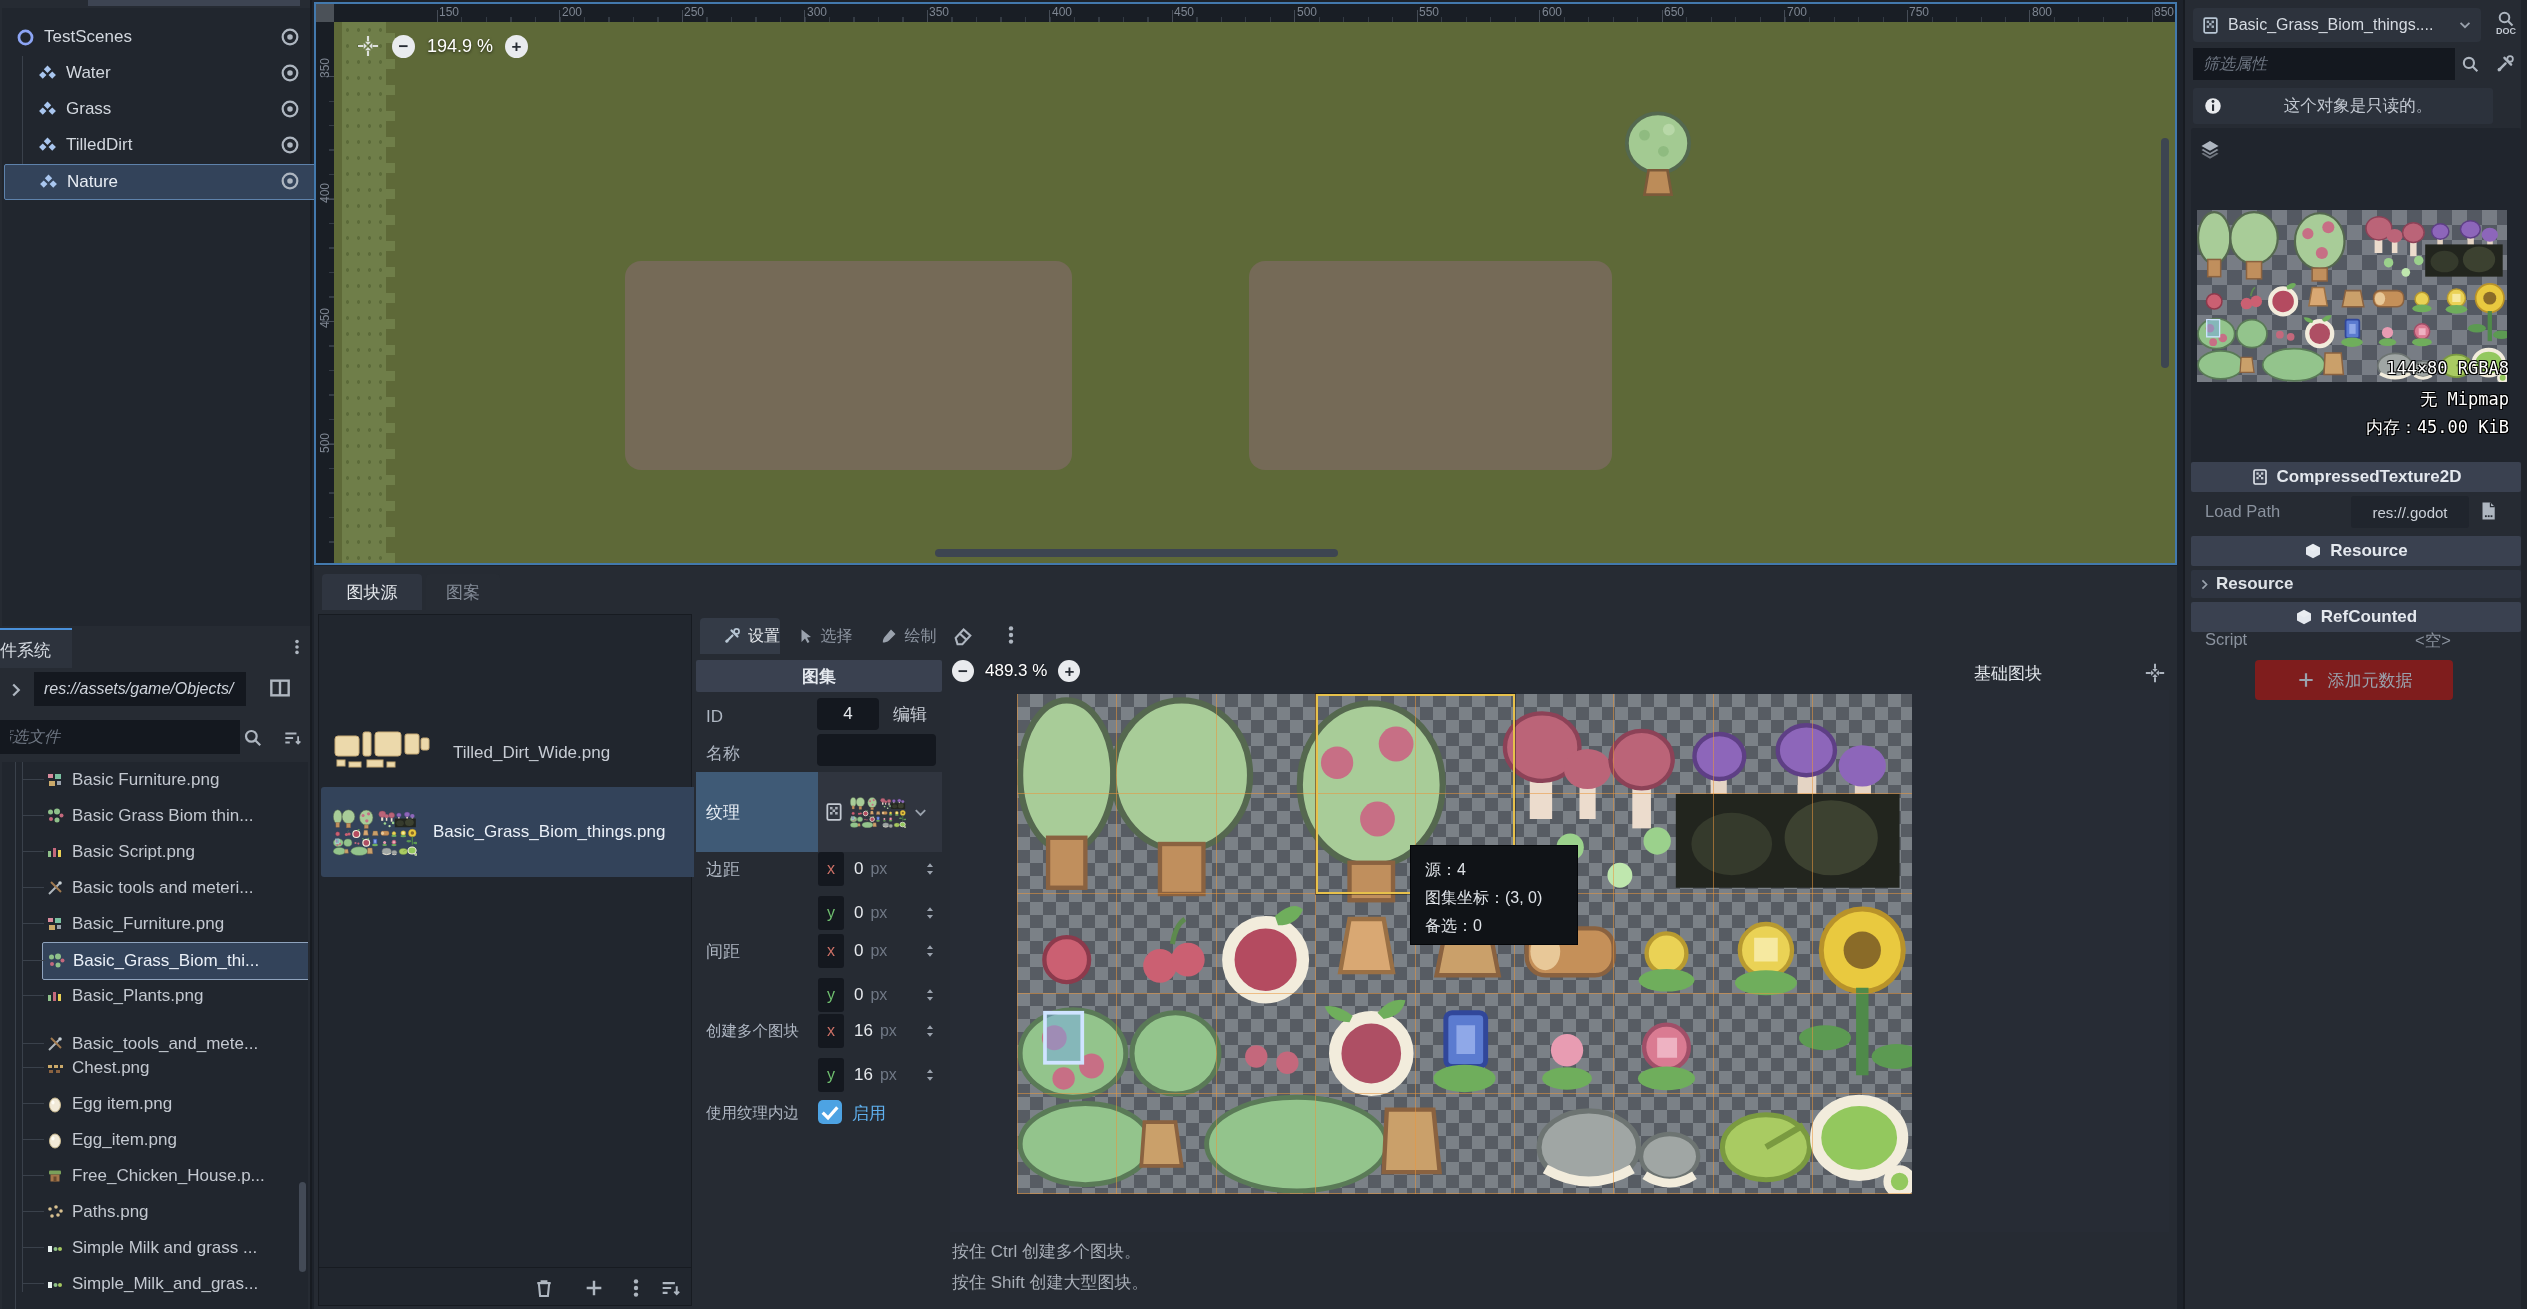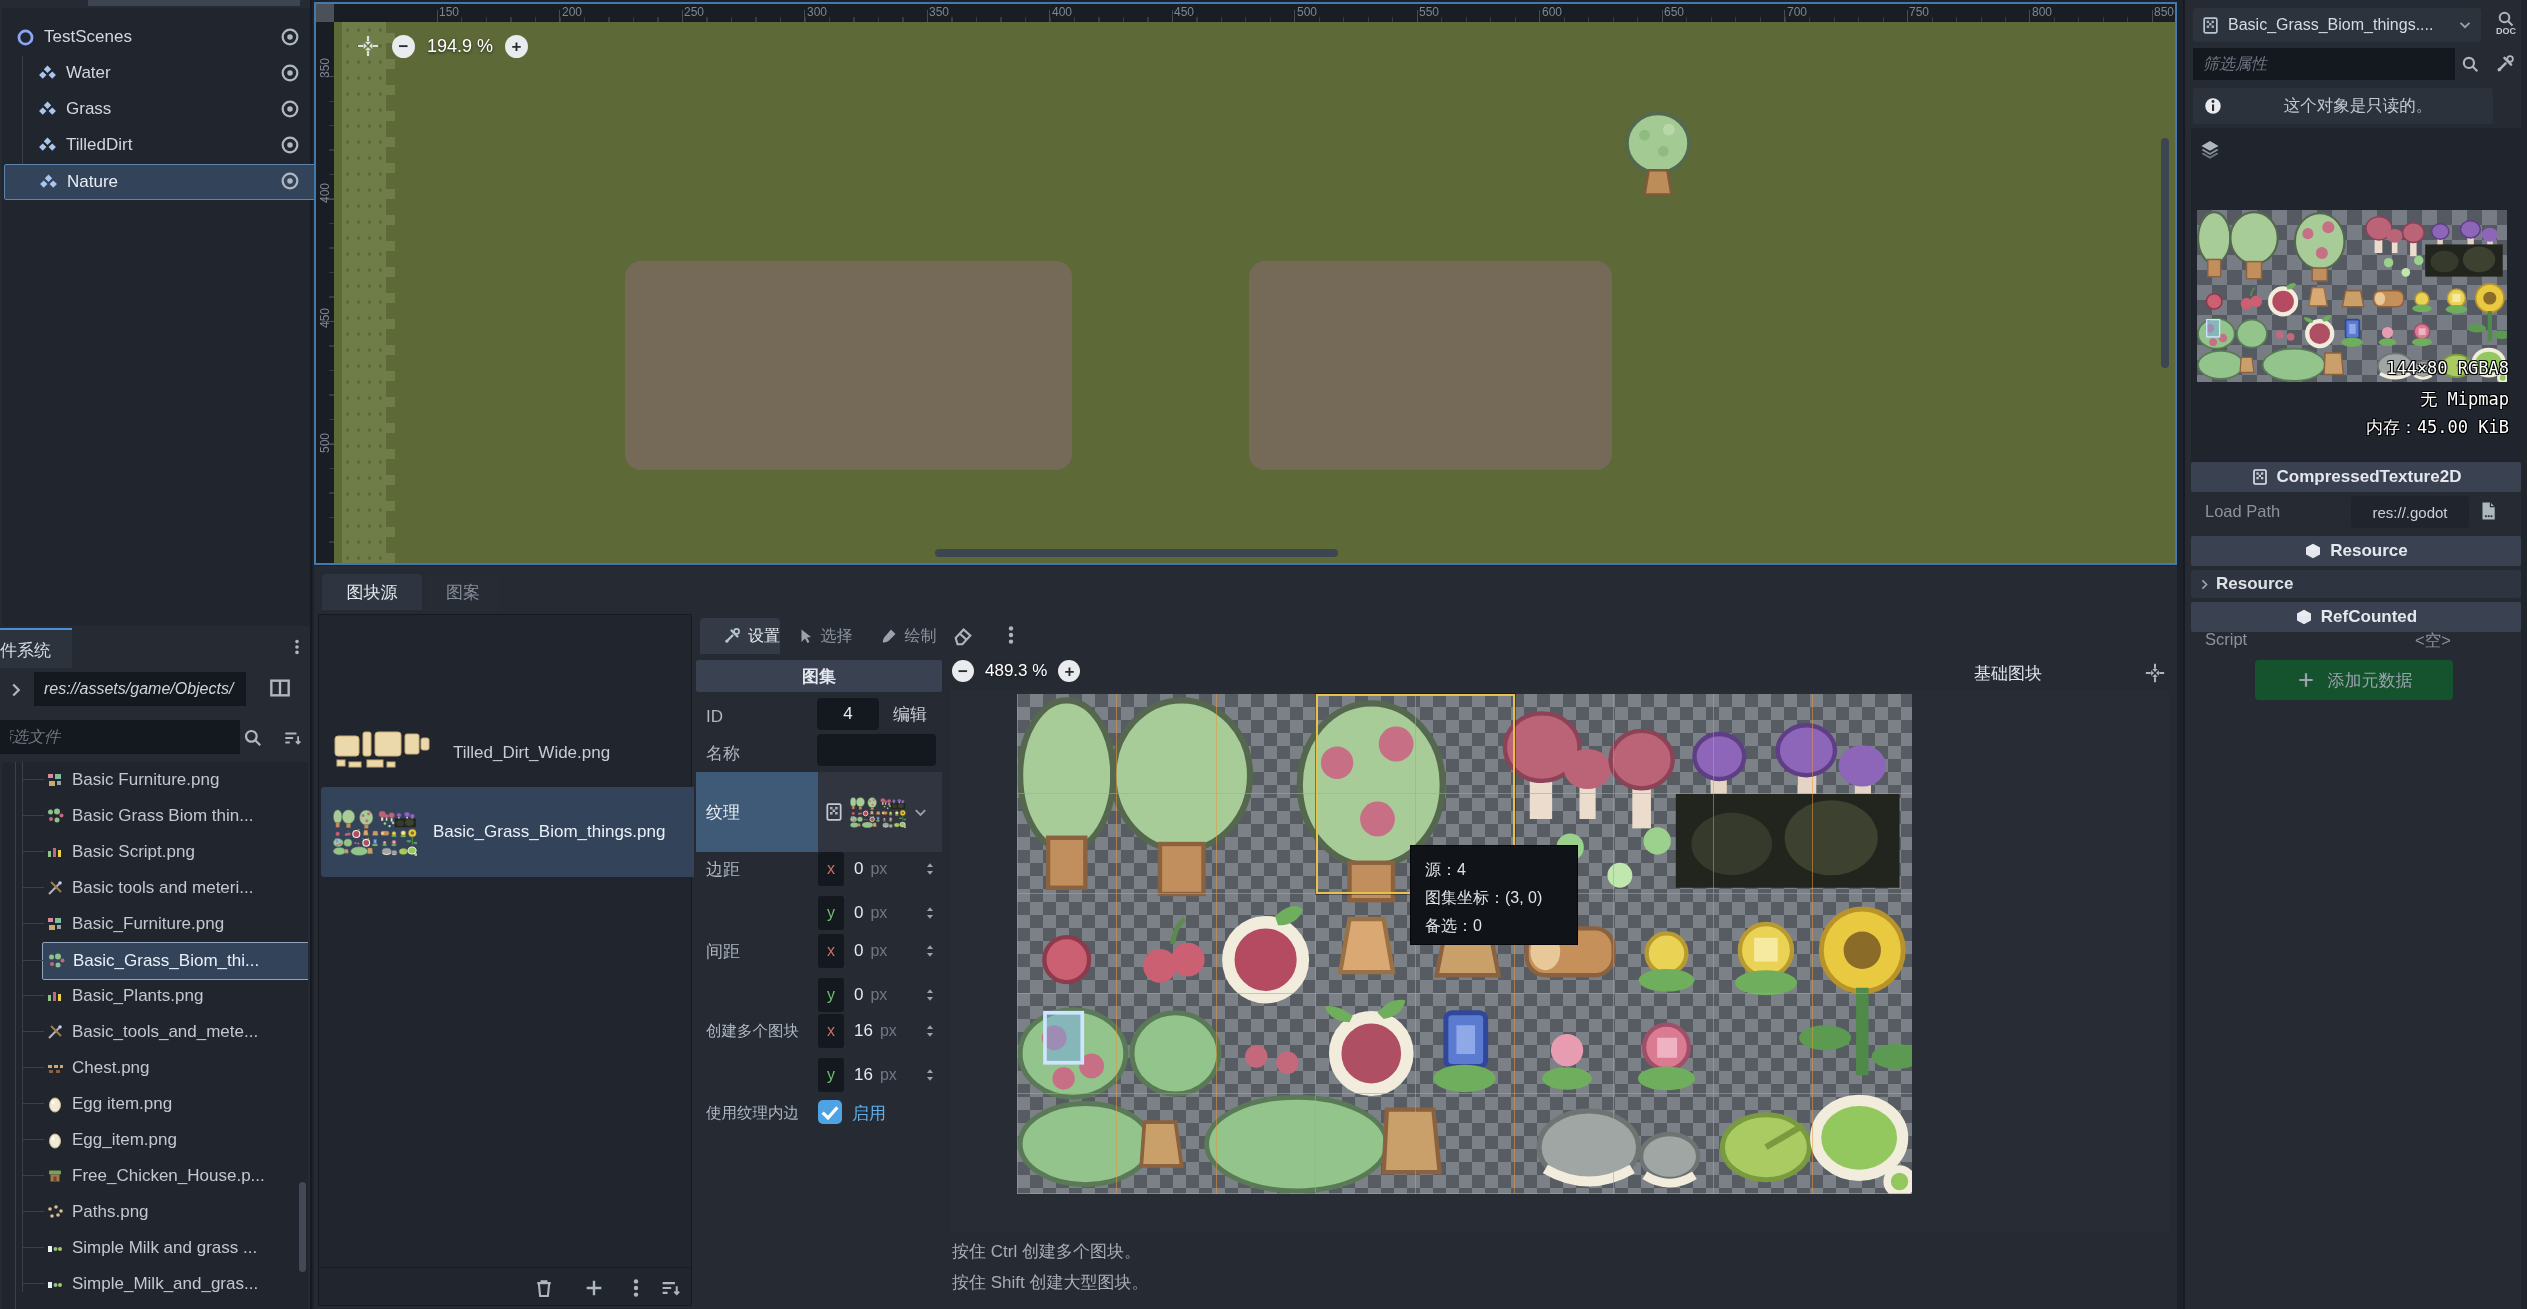--- a/index.html
+++ b/index.html
@@ -462,21 +462,21 @@
             </svg>
             <span class="nm" style="color:#eaf0f8;">Basic_Grass_Biom_thi...</span>
           </div>
         <div class="fs-row" style="top:216px;">
             <div class="stub"></div>
             <svg class="ic" width="18" height="18">
               <use href="#sym-f-plants"></use>
             </svg>
             <span class="nm">Basic_Plants.png</span>
           </div>
-        <div class="fs-row" style="top:252px;">
+        <div class="fs-row" style="top:264px;">
             <div class="stub"></div>
             <svg class="ic" width="18" height="18">
               <use href="#sym-f-tools"></use>
             </svg>
             <span class="nm">Basic_tools_and_mete...</span>
           </div>
         <div class="fs-row" style="top:288px;">
             <div class="stub"></div>
             <svg class="ic" width="18" height="18">
               <use href="#sym-f-chest"></use>
@@ -900,21 +900,21 @@
     <div class="cat r" style="left:6px;top:602px;width:330px;height:30px;">
       <svg class="ic" width="18" height="18" style="color:#e4e8ee">
           <use href="#sym-box"></use>
         </svg>
       <span>RefCounted</span>
     </div>
 
     <span class="r muted" style="left:20px;top:630px;font-size:16.5px;">Script</span>
     <span class="r muted" style="left:230px;top:630px;font-size:16.5px;">&lt;空&gt;</span>
 
-    <div class="r flex" style="left:70px;top:660px;width:198px;height:40px;background:#14532d;border-radius:4px;justify-content:center;gap:12px;">
+    <div class="r flex" style="left:70px;top:660px;width:198px;height:40px;background:#7f1d1d;border-radius:4px;justify-content:center;gap:12px;">
       <svg class="ic" width="20" height="20" style="color:#9aa2ad">
           <use href="#sym-plus"></use>
         </svg>
       <span style="color:#9aa2ad;">添加元数据</span>
     </div>
 
     <div class="r" style="left:336px;top:0;width:8px;height:1309px;background:#20242b;"></div>
   </div>
 
 </div>

